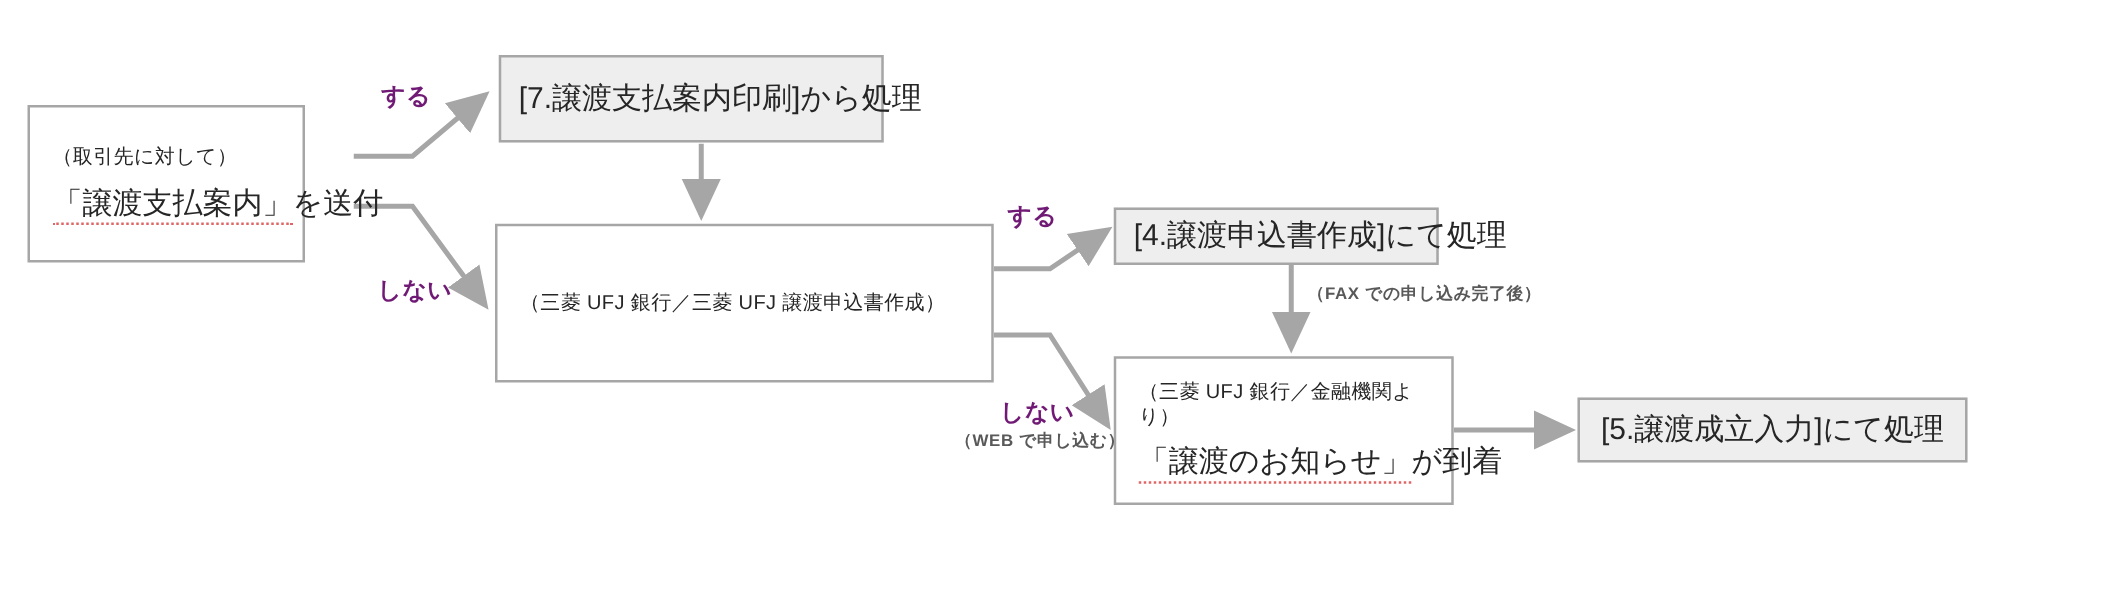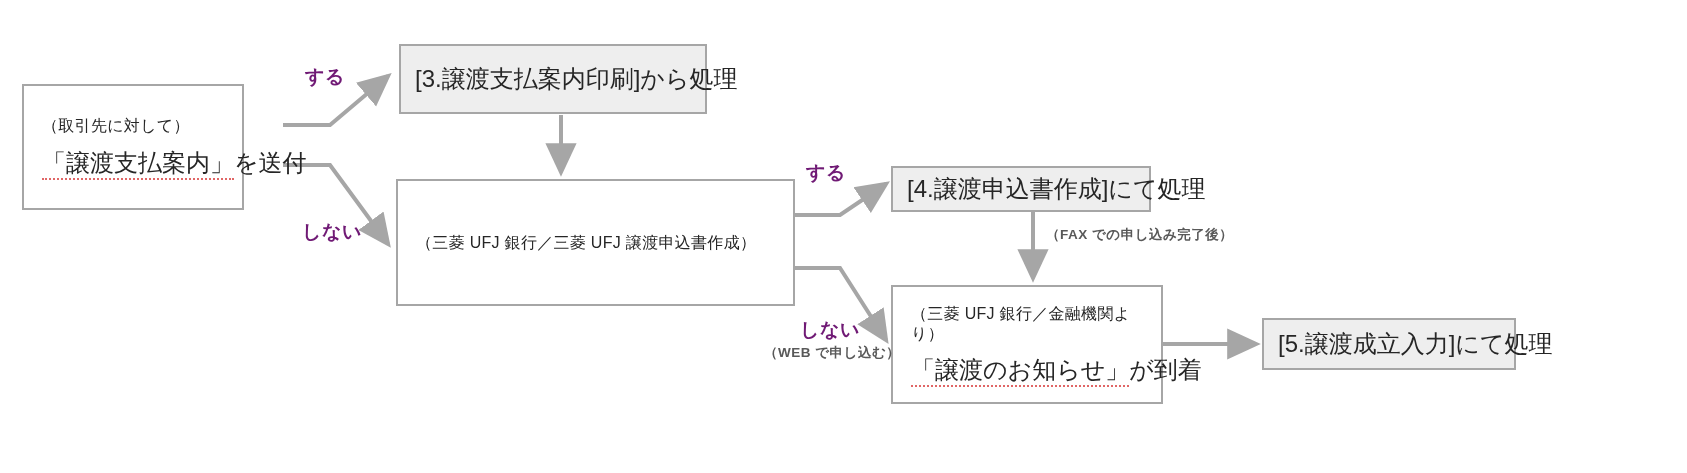--- a/index.html
+++ b/index.html
@@ -104,37 +104,37 @@
 
     <path d="M1163,344 L1256,344" stroke="#a6a6a6" stroke-width="4" fill="none" marker-end="url(#ah)"></path>
   </svg>
 
   <div class="node white" style="left:22px; top:84px; width:222px; height:126px;">
     <div class="node-sub">（取引先に対して）</div>
     <div class="node-main"><span class="dotted">「譲渡支払案内」</span><span>を送付</span></div>
   </div>
 
   <div class="node gray" style="left:399px; top:44px; width:308px; height:70px;">
-    <div class="node-center">[3.譲渡支払案内印刷]から処理</div>
+    <div class="node-center">[7.譲渡支払案内印刷]から処理</div>
   </div>
 
   <div class="node white" style="left:396px; top:179px; width:399px; height:127px;">
     <div class="node-sub">（三菱 UFJ 銀行／三菱 UFJ 譲渡申込書作成）</div>
   </div>
 
   <div class="node gray" style="left:891px; top:166px; width:260px; height:46px;">
     <div class="node-center">[4.譲渡申込書作成]にて処理</div>
   </div>
 
   <div class="node white" style="left:891px; top:285px; width:272px; height:119px;">
     <div class="node-sub">（三菱 UFJ 銀行／金融機関より）</div>
     <div class="node-main"><span class="dotted">「譲渡のお知らせ」</span><span>が到着</span></div>
   </div>
 
-  <div class="node gray" style="left:1262px; top:318px; width:254px; height:52px;">
+  <div class="node gray" style="left:1262px; top:318px; width:312px; height:52px;">
     <div class="node-center">[5.譲渡成立入力]にて処理</div>
   </div>
 
   <div class="edge-label" style="left:305px; top:64px;">する</div>
 
   <div class="edge-label" style="left:302px; top:219px;">しない</div>
 
   <div class="edge-label" style="left:806px; top:160px;">する</div>
 
   <div class="edge-label" style="left:800px; top:317px;">しない</div>

